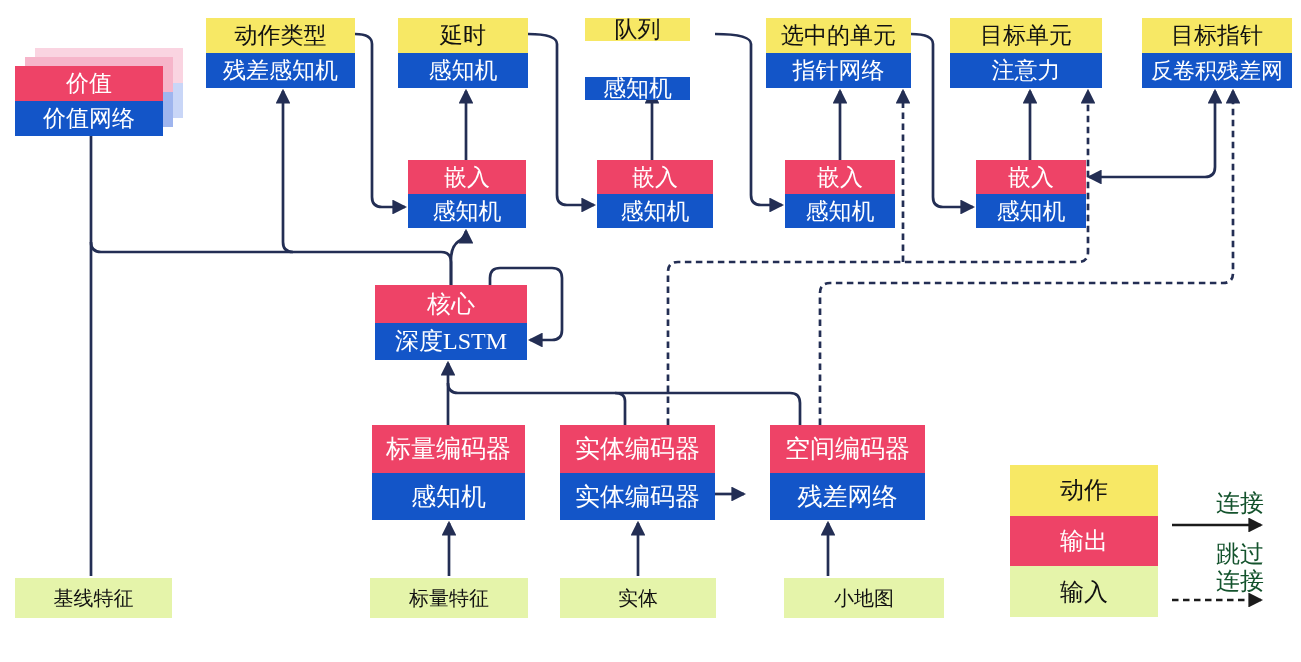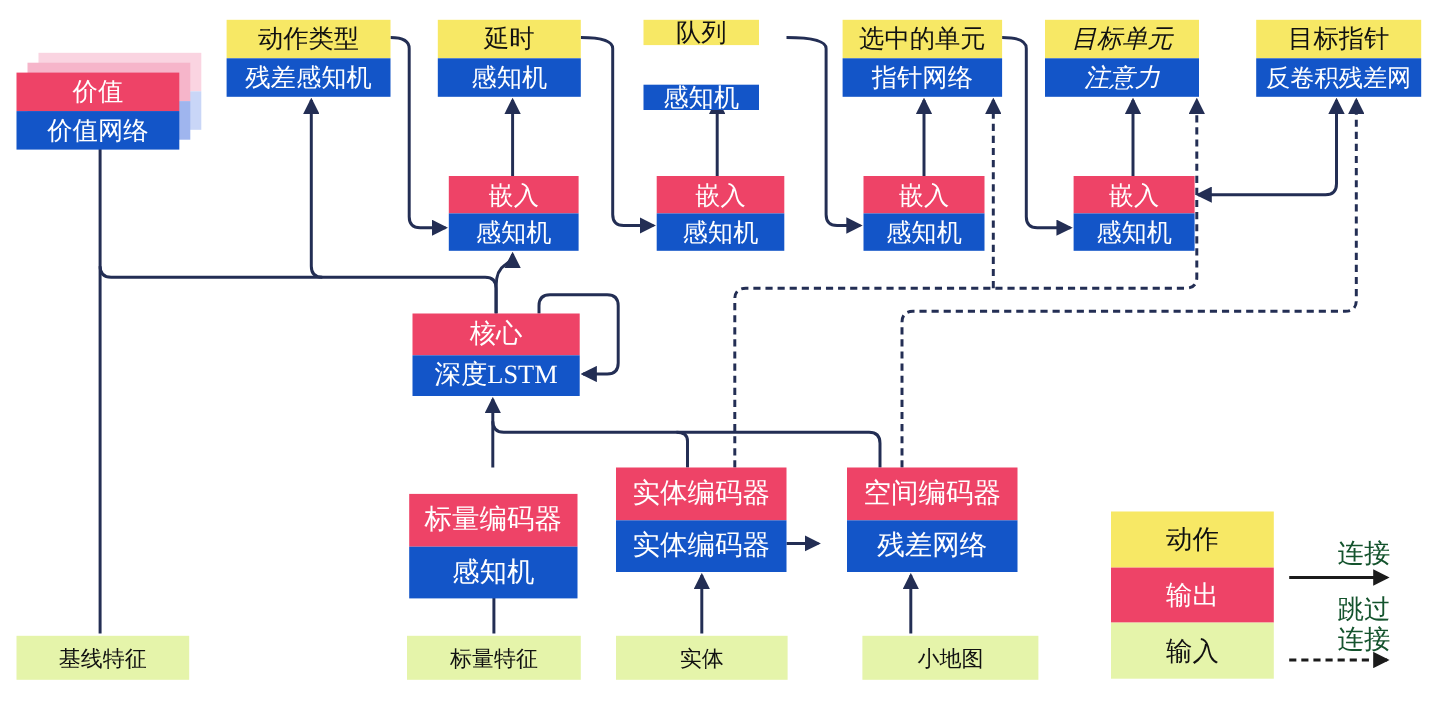--- a/index.html
+++ b/index.html
@@ -113,21 +113,21 @@
     <div class="bd blue fs23">感知机</div>
   </div>
   <div class="node" style="left:585px;top:18px;width:105px;height:70px;gap:36px;">
     <div class="hd yellow fs23">队列</div>
     <div class="bd blue fs23">感知机</div>
   </div>
   <div class="node" style="left:766px;top:18px;width:145px;height:70px;">
     <div class="hd yellow fs23">选中的单元</div>
     <div class="bd blue fs23">指针网络</div>
   </div>
-  <div class="node" style="left:950px;top:18px;width:140px;height:70px;font-style:italic;">
+  <div class="node" style="left:950px;top:18px;width:152px;height:70px;">
     <div class="hd yellow fs23">目标单元</div>
     <div class="bd blue fs23">注意力</div>
   </div>
   <div class="node" style="left:1142px;top:18px;width:150px;height:70px;">
     <div class="hd yellow fs23">目标指针</div>
     <div class="bd blue fs22">反卷积残差网</div>
   </div>
 
   <div class="node" style="left:408px;top:160px;width:118px;height:68px;">
     <div class="hd red fs23">嵌入</div>
@@ -144,21 +144,21 @@
   <div class="node" style="left:976px;top:160px;width:110px;height:68px;">
     <div class="hd red fs23">嵌入</div>
     <div class="bd blue fs23">感知机</div>
   </div>
 
   <div class="node" style="left:375px;top:285px;width:152px;height:75px;">
     <div class="hd red fs24">核心</div>
     <div class="bd blue fs24">深度LSTM</div>
   </div>
 
-  <div class="node" style="left:372px;top:449px;width:153px;height:95px;">
+  <div class="node" style="left:372px;top:425px;width:153px;height:95px;">
     <div class="hd red fs25">标量编码器</div>
     <div class="bd blue fs25">感知机</div>
   </div>
   <div class="node" style="left:560px;top:425px;width:155px;height:95px;">
     <div class="hd red fs25">实体编码器</div>
     <div class="bd blue fs25">实体编码器</div>
   </div>
   <div class="node" style="left:750px;top:425px;width:155px;height:95px;padding-left:20px;">
     <div class="hd red fs25">空间编码器</div>
     <div class="bd blue fs25">残差网络</div>

